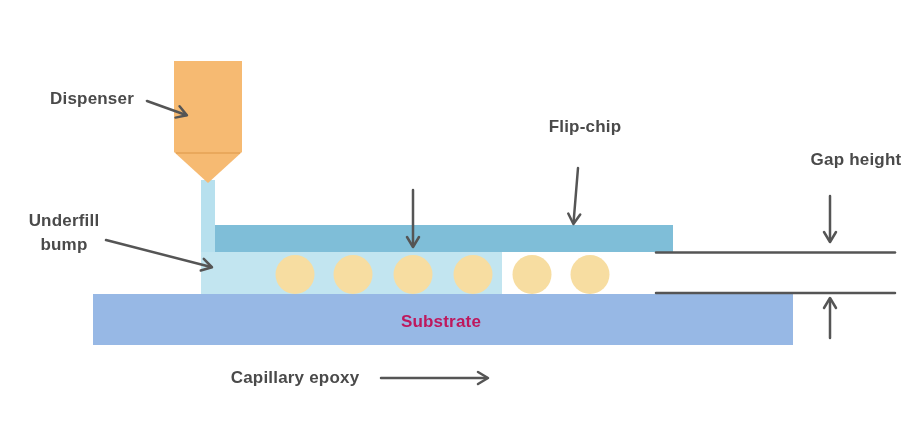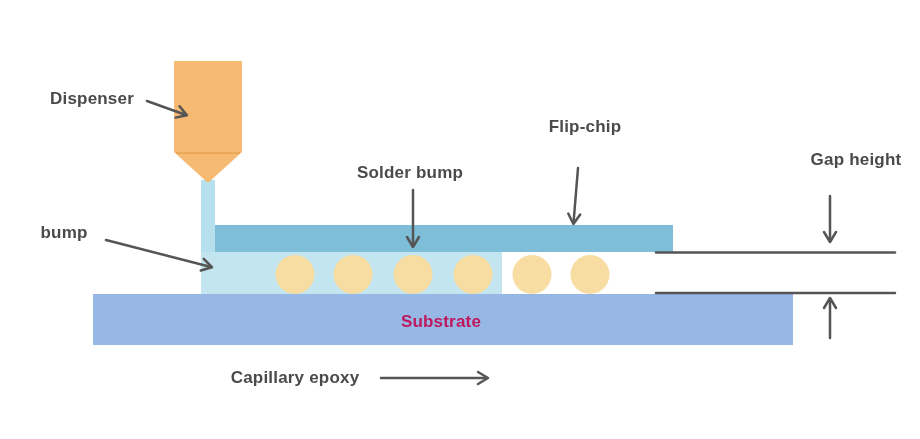--- a/index.html
+++ b/index.html
@@ -67,24 +67,24 @@
       <line x1="578" y1="168" x2="573.5" y2="223" marker-end="url(#ah)"></line>
       <line x1="830" y1="196" x2="830" y2="241" marker-end="url(#ah)"></line>
       <line x1="830" y1="338" x2="830" y2="299" marker-end="url(#ah)"></line>
       <line x1="381" y1="378" x2="487" y2="378" marker-end="url(#ah)"></line>
     </g>
   </svg>
 
   <div class="label" style="left:92px; top:99px;">Dispenser</div>
 
   <div class="label" style="left:64px; top:233px;">
+    <span>Underfill</span>
     <span>bump</span>
   </div>
 
-  <div class="label" style="left:410px; top:173px;">Solder bump</div>
 
   <div class="label" style="left:585px; top:127px;">Flip-chip</div>
 
   <div class="label" style="left:828px; top:160px;margin-left:28px;">Gap height</div>
 
   <div class="label" style="left:441px; top:322px; color:#be185d;">Substrate</div>
 
   <div class="label" style="left:295px; top:378px;">Capillary epoxy</div>
 
 </div>

